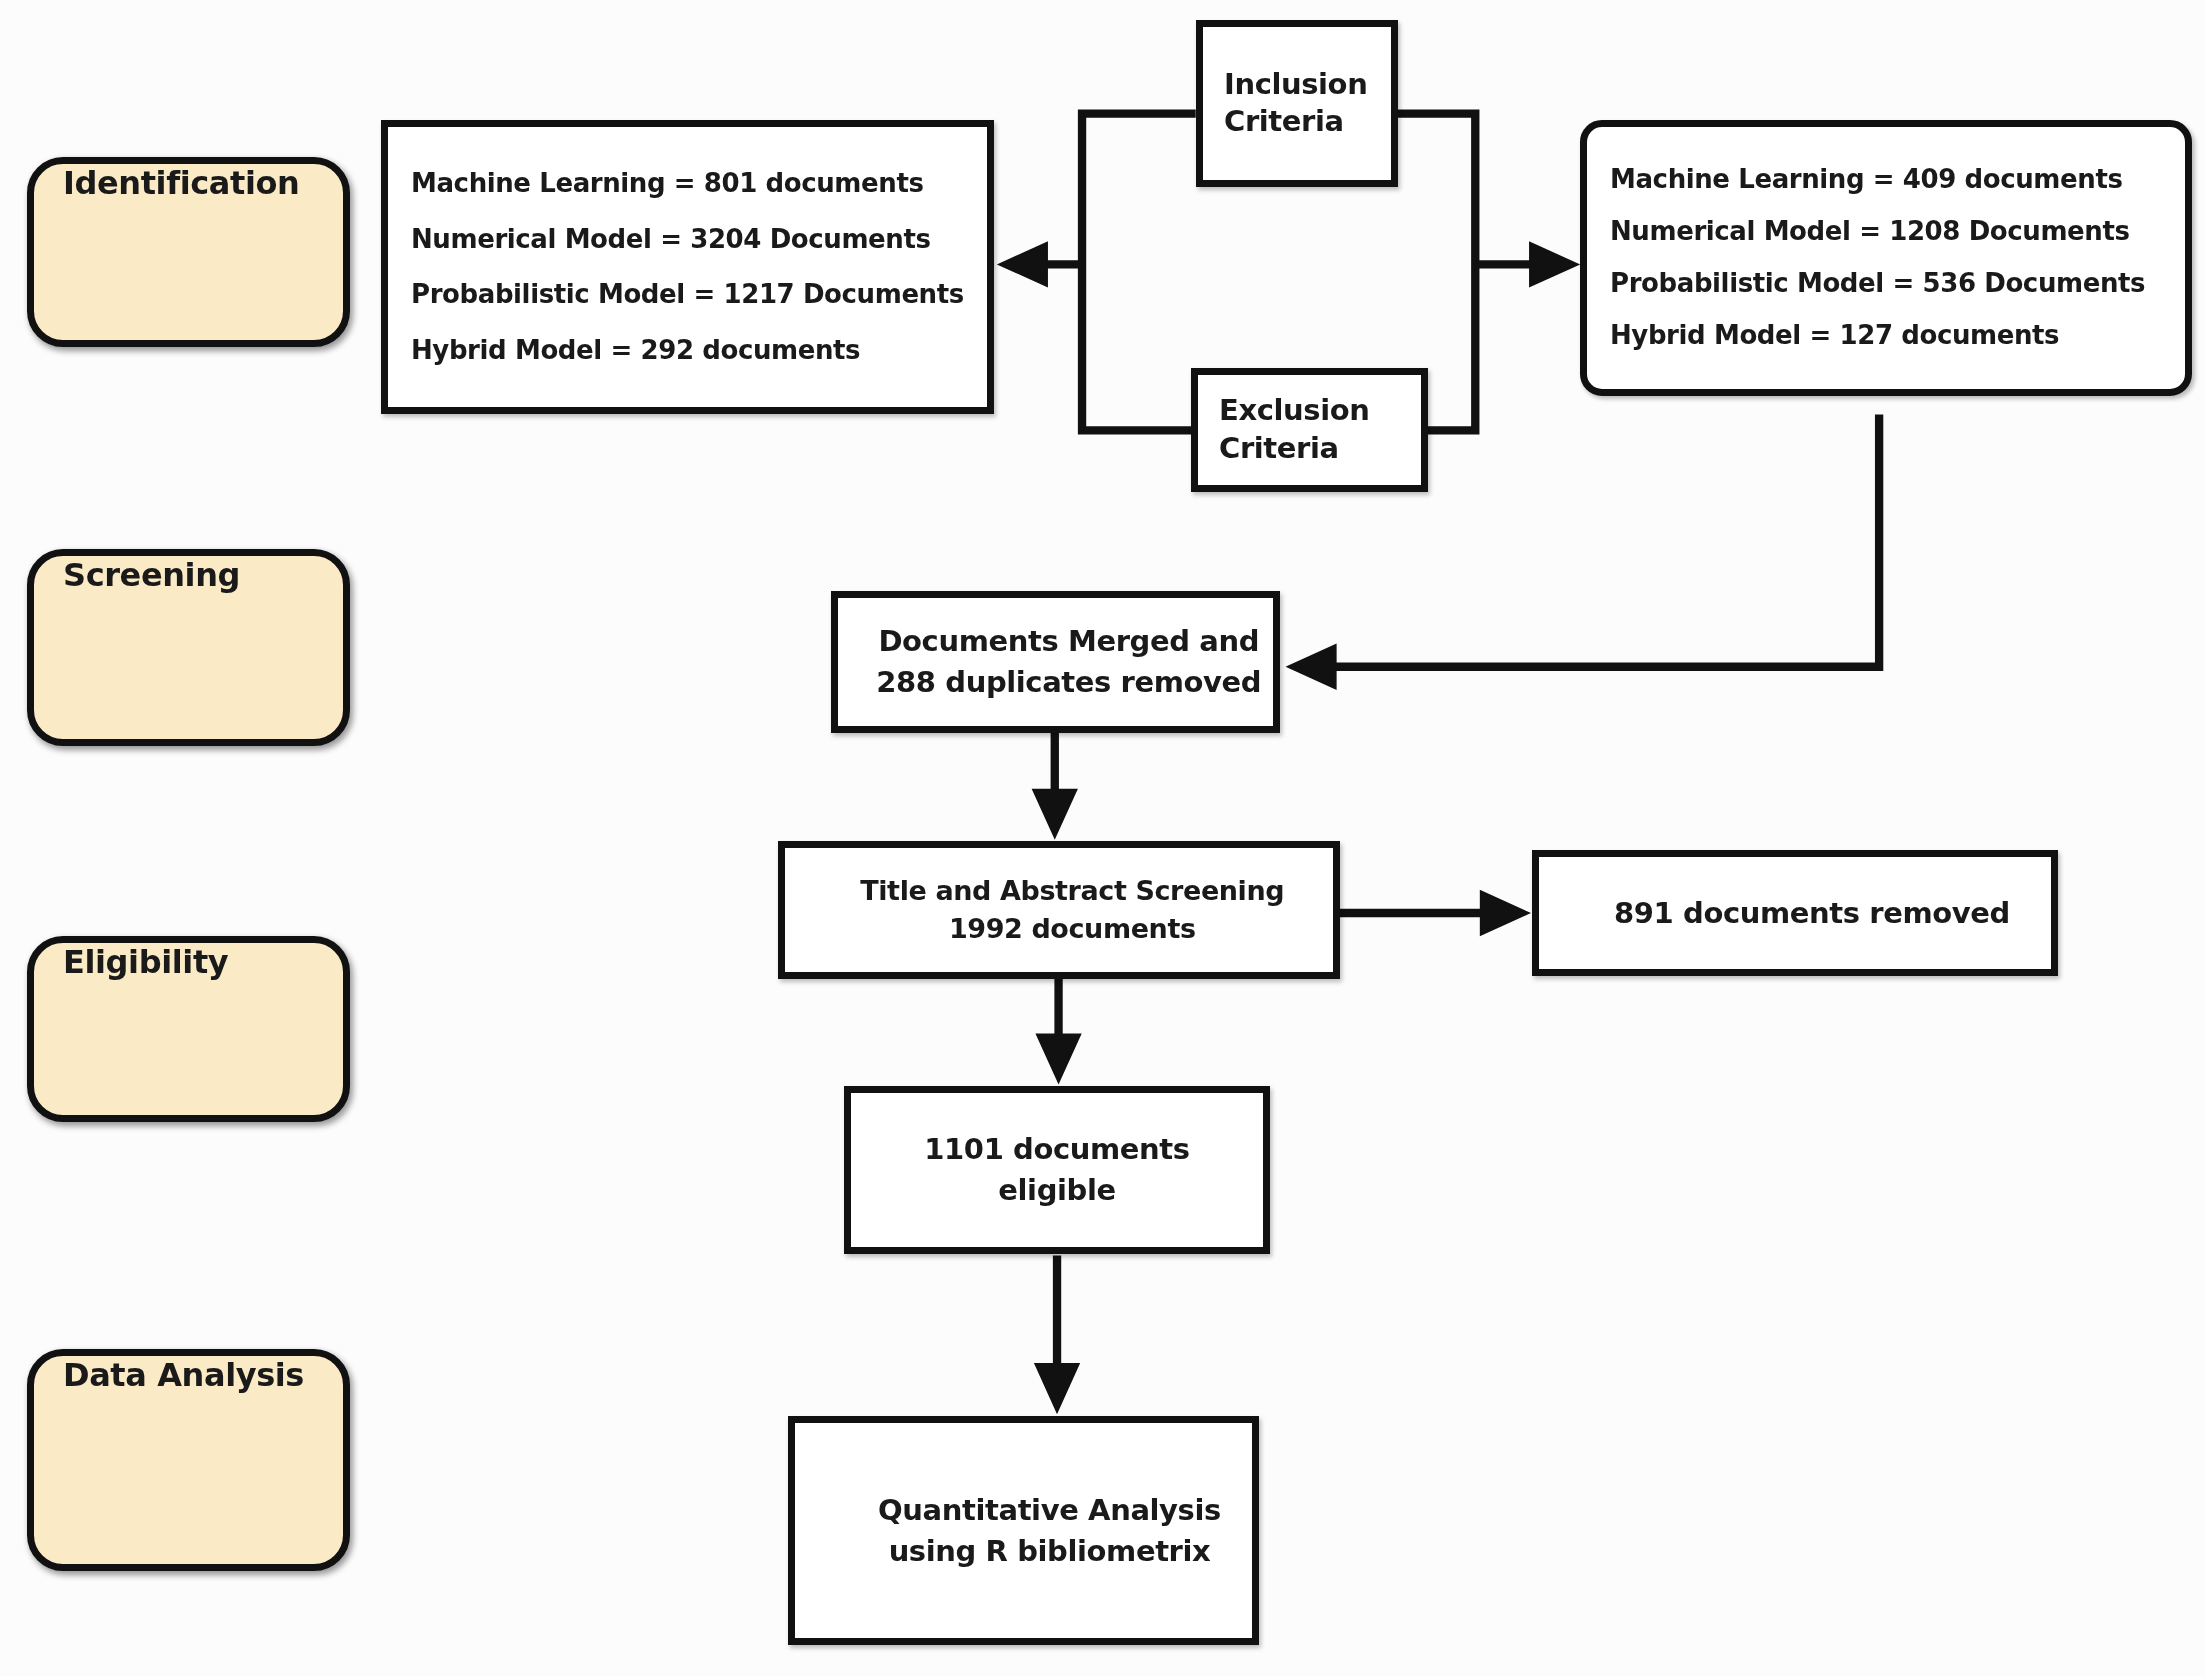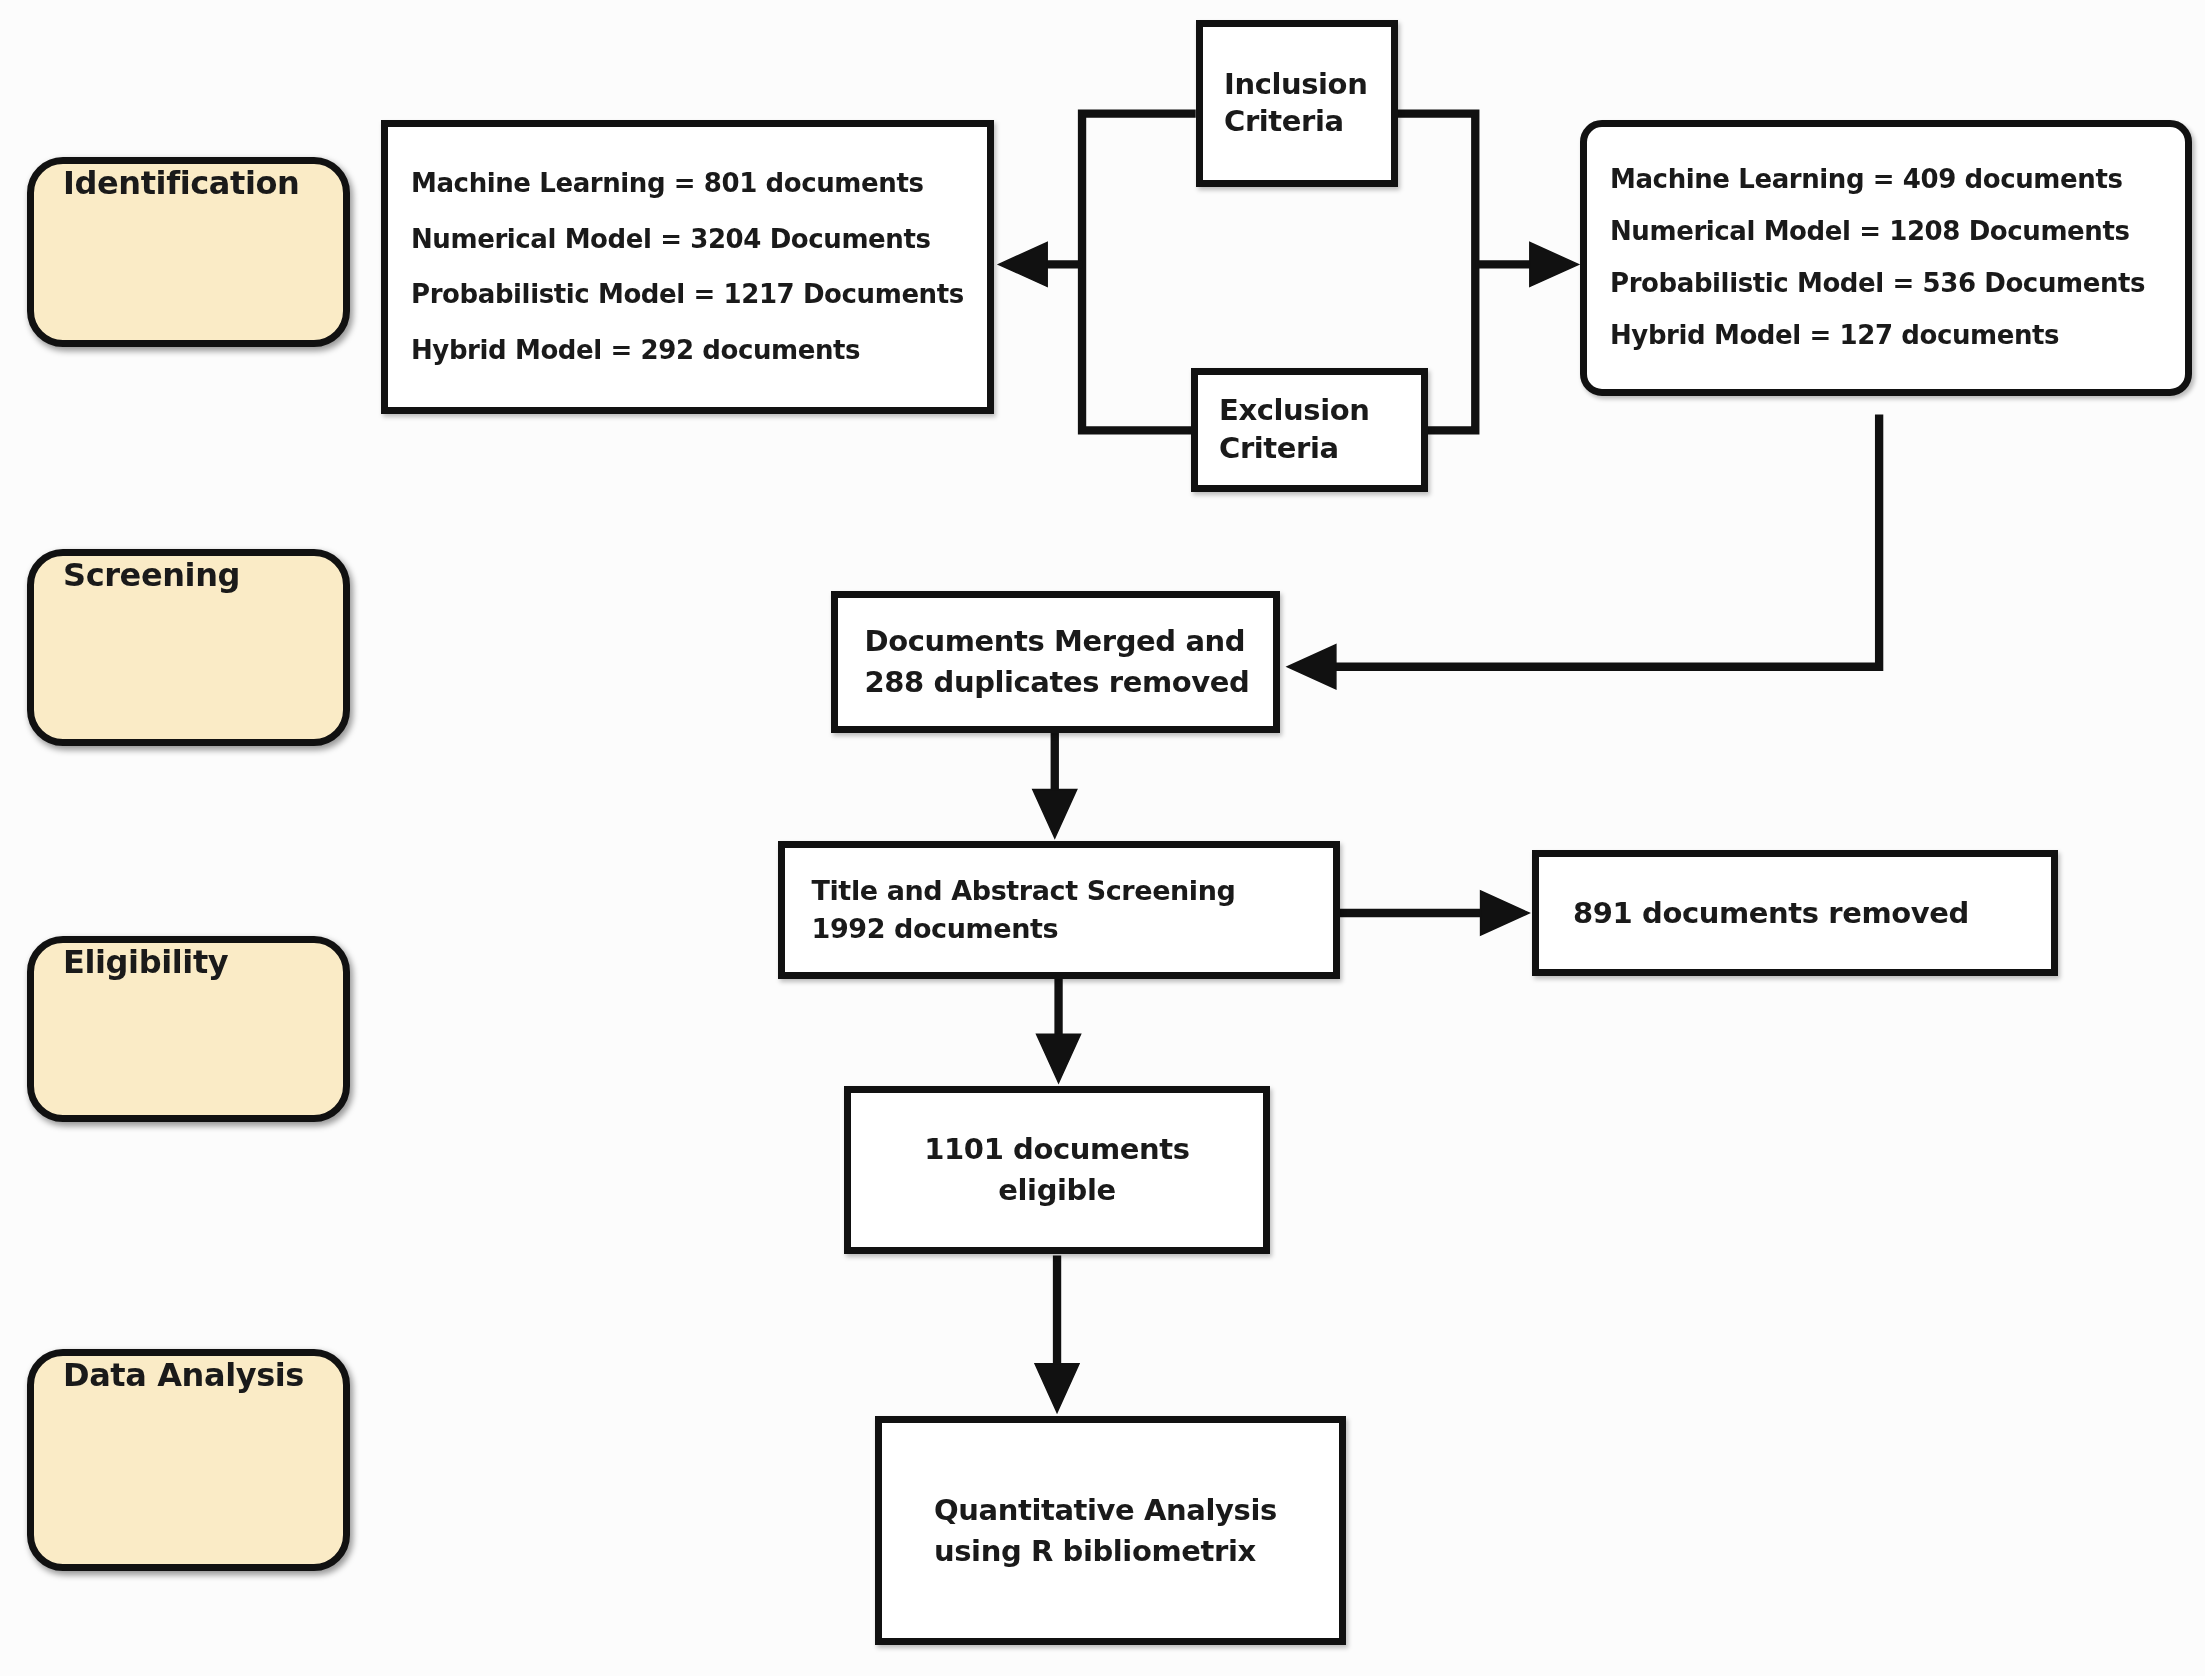--- a/index.html
+++ b/index.html
@@ -54,26 +54,26 @@
   .source-initial{left:381px;top:120px;width:613px;height:294px;}
   .source-filtered{left:1580px;top:120px;width:612px;height:276px;border-radius:22px;}
 
   .criteria{
     padding-left:21px;
     font-size:29px;line-height:1.3;
   }
   .criteria-inclusion{left:1196px;top:19.7px;width:202px;height:167px;}
   .criteria-exclusion{left:1191px;top:368px;width:237px;height:124px;}
 
-  .flowbox{font-size:29px;line-height:1.4;}
+  .flowbox{font-size:29px;line-height:1.4;text-align:center;}
   .flow-merged{left:831px;top:591px;width:449px;height:142px;padding-left:26.5px;}
   .flow-title-screening{left:778px;top:841px;width:562px;height:138px;padding-left:26.5px;font-size:27px;}
   .flow-removed{left:1532px;top:850px;width:526px;height:126px;padding-left:34px;}
   .flow-eligible{left:844px;top:1086px;width:426px;height:168px;text-align:center;}
-  .flow-analysis{left:875px;top:1416px;width:471px;height:229px;padding-left:52px;}
+  .flow-analysis{left:788px;top:1416px;width:471px;height:229px;padding-left:52px;}
 </style>
 </head>
 <body>
 
 <div class="canvas">
 
   <svg class="wires" viewBox="0 0 2910 2212" xmlns="http://www.w3.org/2000/svg">
 
     <polyline points="1578,150 1428,150 1428,568 1572,568"></polyline>
     <line x1="1428" y1="349" x2="1372" y2="349"></line>

